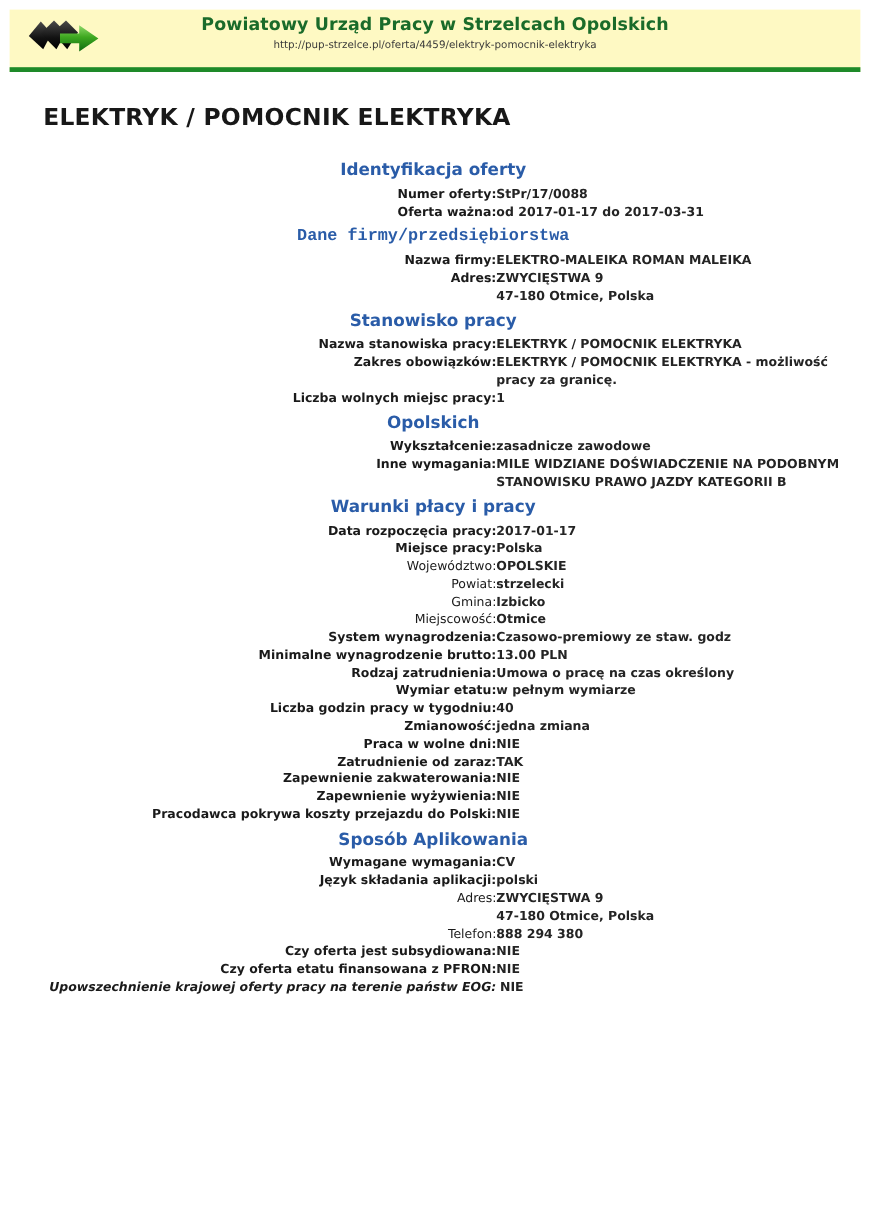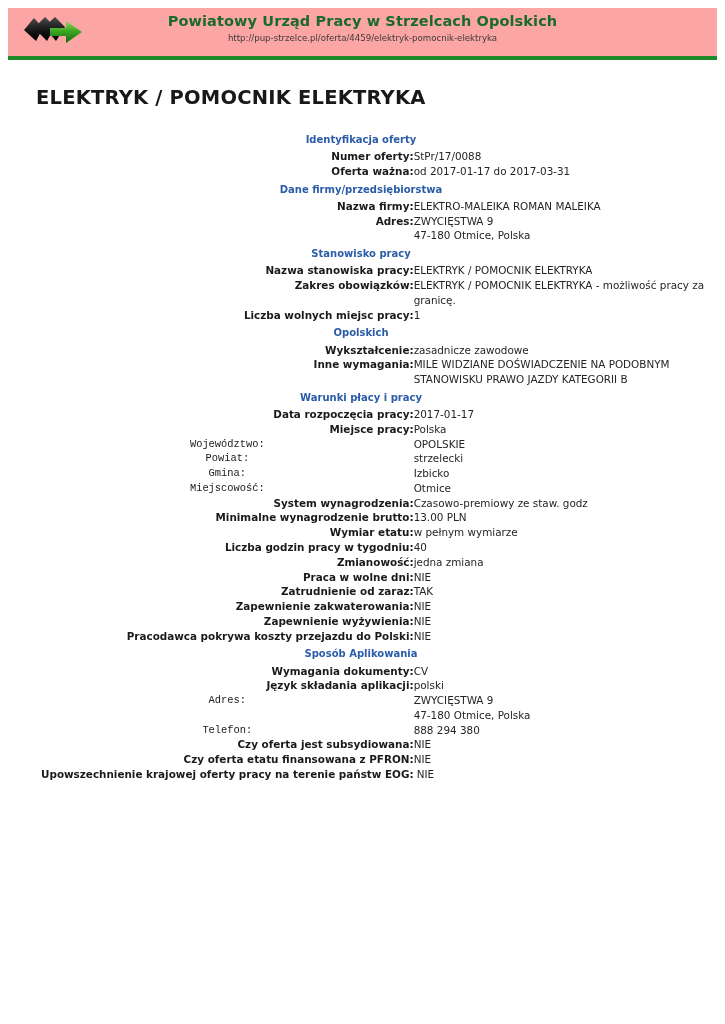--- a/index.html
+++ b/index.html
@@ -87,57 +87,58 @@
   td.label {
     width: 374px;
     text-align: right;
     font-weight: bold;
     color: #1a1a1a;
     padding-right: 9px;
     padding-top: 1.5px;
     padding-bottom: 1.5px;
   }
   td.label.plain {
-    text-align: center;
+    text-align: right;
     font-weight: normal;
     padding-left: 25px;
-    font-family: Liberation Mono, monospace;
   }
   td.value {
     text-align: left;
     color: #242424;
     padding-top: 1.5px;
     padding-bottom: 1.5px;
     padding-left: 0;
     width: 316px;
     white-space: pre-line;
+    font-weight: bold;
   }
   tr.section td {
     text-align: center;
     font-weight: bold;
     color: #2a5ca8;
-    font-size: 10px;
+    font-size: 14px;
     padding-top: 4px;
     padding-bottom: 2px;
   }
   tr.wide td.label {
     width: auto;
     text-align: left;
     padding-left: 25px;
     white-space: nowrap;
+    font-style: italic;
   }
   tr.wide td.value {
     width: auto;
     padding-left: 3px;
   }
 </style>
 </head>
 <body>
 
-<div class="header" style="background: #fca5a5; border-bottom-color: rgb(30, 138, 41);">
+<div class="header" style="background: #fef9c3; border-bottom-color: rgb(30, 138, 41);">
   <div class="header-inner">
     <div class="logo">
       <svg width="62" height="36" viewBox="0 0 62 36" xmlns="http://www.w3.org/2000/svg">
         <defs>
           <linearGradient id="gGreen" x1="0" y1="0" x2="0" y2="1">
             <stop offset="0%" stop-color="#8fd96a"></stop>
             <stop offset="45%" stop-color="#3ea820"></stop>
             <stop offset="100%" stop-color="#0f6b12"></stop>
           </linearGradient>
           <linearGradient id="gDark" x1="0" y1="0" x2="0" y2="1">
@@ -169,21 +170,21 @@
         </tr>
         <tr>
           <td class="label">Numer oferty:</td>
           <td class="value">StPr/17/0088</td>
         </tr>
         <tr>
           <td class="label">Oferta ważna:</td>
           <td class="value">od 2017-01-17 do 2017-03-31</td>
         </tr>
         <tr class="section">
-          <td colspan="2" style="color: rgb(42, 92, 168);">Dane firmy/przedsiębiorstwa</td>
+          <td colspan="2" style="color: rgb(42, 92, 168); font-family: Liberation Mono, monospace;">Dane firmy/przedsiębiorstwa</td>
         </tr>
         <tr>
           <td class="label">Nazwa firmy:</td>
           <td class="value">ELEKTRO-MALEIKA ROMAN MALEIKA</td>
         </tr>
         <tr>
           <td class="label">Adres:</td>
           <td class="value">ZWYCIĘSTWA 9
 47-180 Otmice, Polska</td>
         </tr>
@@ -242,20 +243,24 @@
         </tr>
         <tr>
           <td class="label">System wynagrodzenia:</td>
           <td class="value">Czasowo-premiowy ze staw. godz</td>
         </tr>
         <tr>
           <td class="label">Minimalne wynagrodzenie brutto:</td>
           <td class="value">13.00 PLN</td>
         </tr>
         <tr>
+          <td class="label">Rodzaj zatrudnienia:</td>
+          <td class="value">Umowa o pracę na czas określony</td>
+        </tr>
+        <tr>
           <td class="label">Wymiar etatu:</td>
           <td class="value">w pełnym wymiarze</td>
         </tr>
         <tr>
           <td class="label">Liczba godzin pracy w tygodniu:</td>
           <td class="value">40</td>
         </tr>
         <tr>
           <td class="label">Zmianowość:</td>
           <td class="value">jedna zmiana</td>
@@ -277,21 +282,21 @@
           <td class="value">NIE</td>
         </tr>
         <tr>
           <td class="label">Pracodawca pokrywa koszty przejazdu do Polski:</td>
           <td class="value">NIE</td>
         </tr>
         <tr class="section">
           <td colspan="2" style="color: rgb(42, 92, 168);">Sposób Aplikowania</td>
         </tr>
         <tr>
-          <td class="label">Wymagania dokumenty:</td>
+          <td class="label">Wymagane wymagania:</td>
           <td class="value">CV</td>
         </tr>
         <tr>
           <td class="label">Język składania aplikacji:</td>
           <td class="value">polski</td>
         </tr>
         <tr>
           <td class="label plain">Adres:</td>
           <td class="value">ZWYCIĘSTWA 9
 47-180 Otmice, Polska</td>

